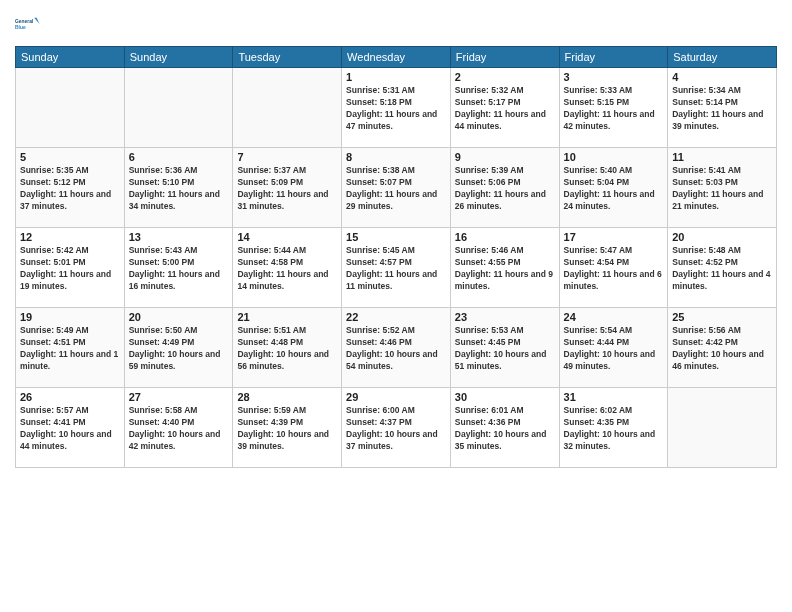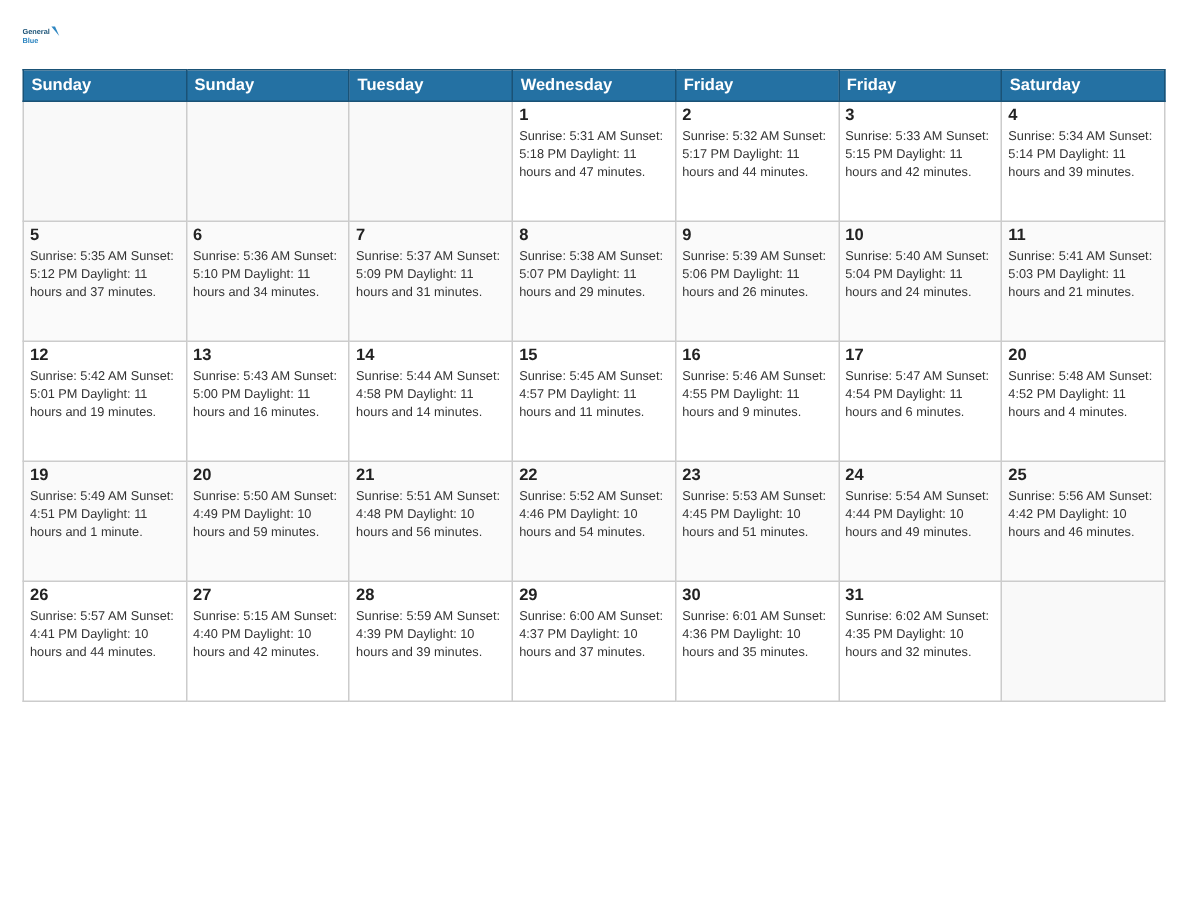--- a/index.html
+++ b/index.html
@@ -43,21 +43,21 @@
     }
     table {
       width: 100%;
       border-collapse: collapse;
       table-layout: fixed;
     }
     thead th {
       background-color: #2471a3;
       color: white;
       font-size: 11px;
-      font-weight: bold;
+      font-weight: normal;
       padding: 4px 5px;
       text-align: left;
       border: 1px solid #1a5276;
     }
     td {
       border: 1px solid #ccc;
       vertical-align: top;
       padding: 3px 4px;
       font-size: 9px;
       color: #333;
@@ -67,20 +67,21 @@
       font-size: 11px;
       font-weight: bold;
       color: #222;
       display: block;
       margin-bottom: 2px;
     }
     .day-info {
       font-size: 8.5px;
       line-height: 1.4;
       color: #333;
+      font-weight: bold;
     }
     td.empty {
       background: #f9f9f9;
     }
     tr:nth-child(even) td:not(.empty) {
       background: #fafafa;
     }
   </style>
 </head>
 <body>
@@ -302,21 +303,21 @@
         <tr>
           <td>
             <span class="day-num">26</span>
             <div class="day-info">Sunrise: 5:57 AM
 Sunset: 4:41 PM
 Daylight: 10 hours
 and 44 minutes.</div>
           </td>
           <td>
             <span class="day-num">27</span>
-            <div class="day-info">Sunrise: 5:15 AM
+            <div class="day-info">Sunrise: 5:58 AM
 Sunset: 4:40 PM
 Daylight: 10 hours
 and 42 minutes.</div>
           </td>
           <td>
             <span class="day-num">28</span>
             <div class="day-info">Sunrise: 5:59 AM
 Sunset: 4:39 PM
 Daylight: 10 hours
 and 39 minutes.</div>

